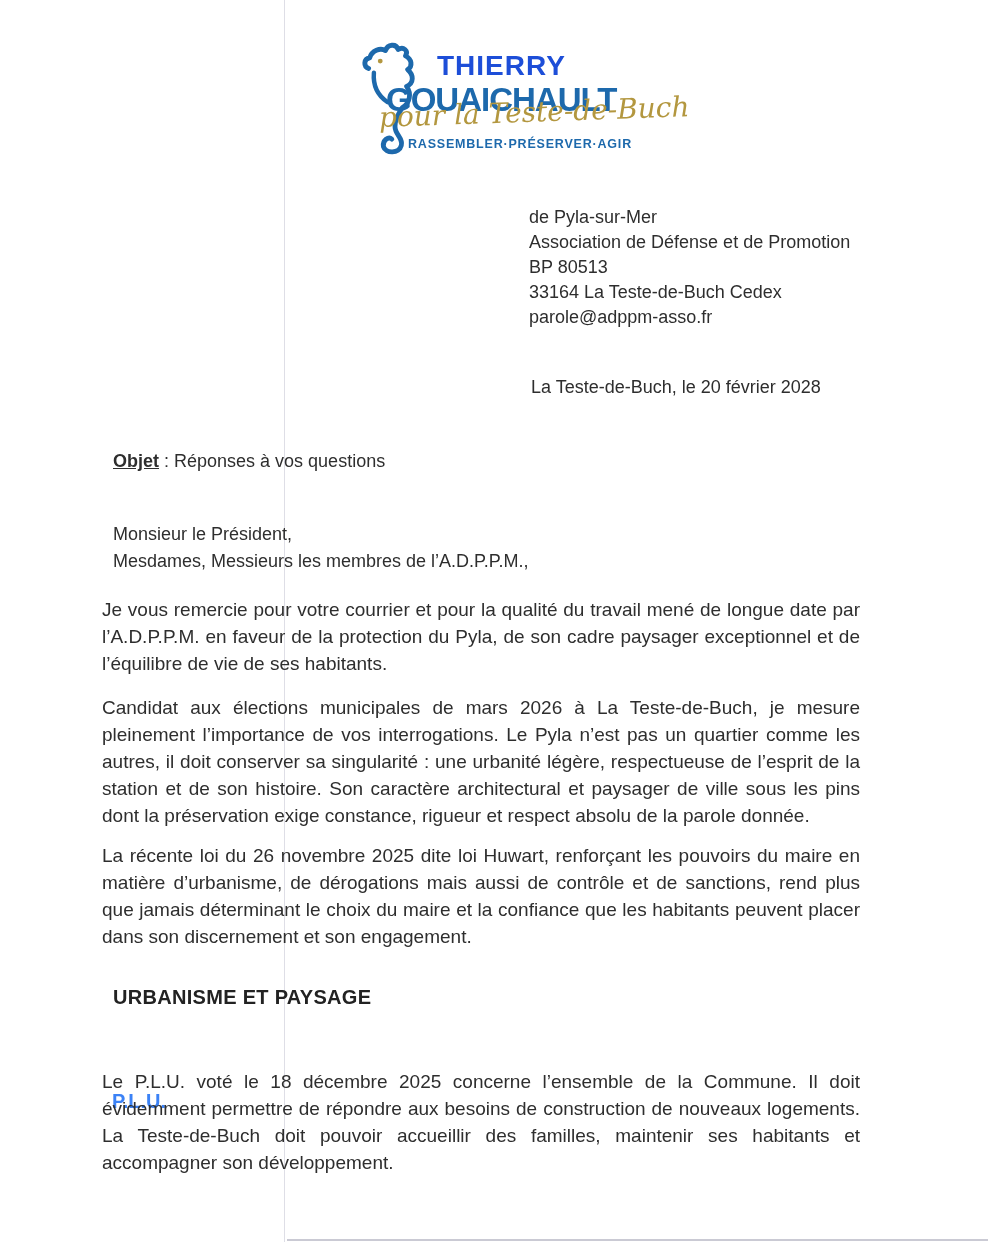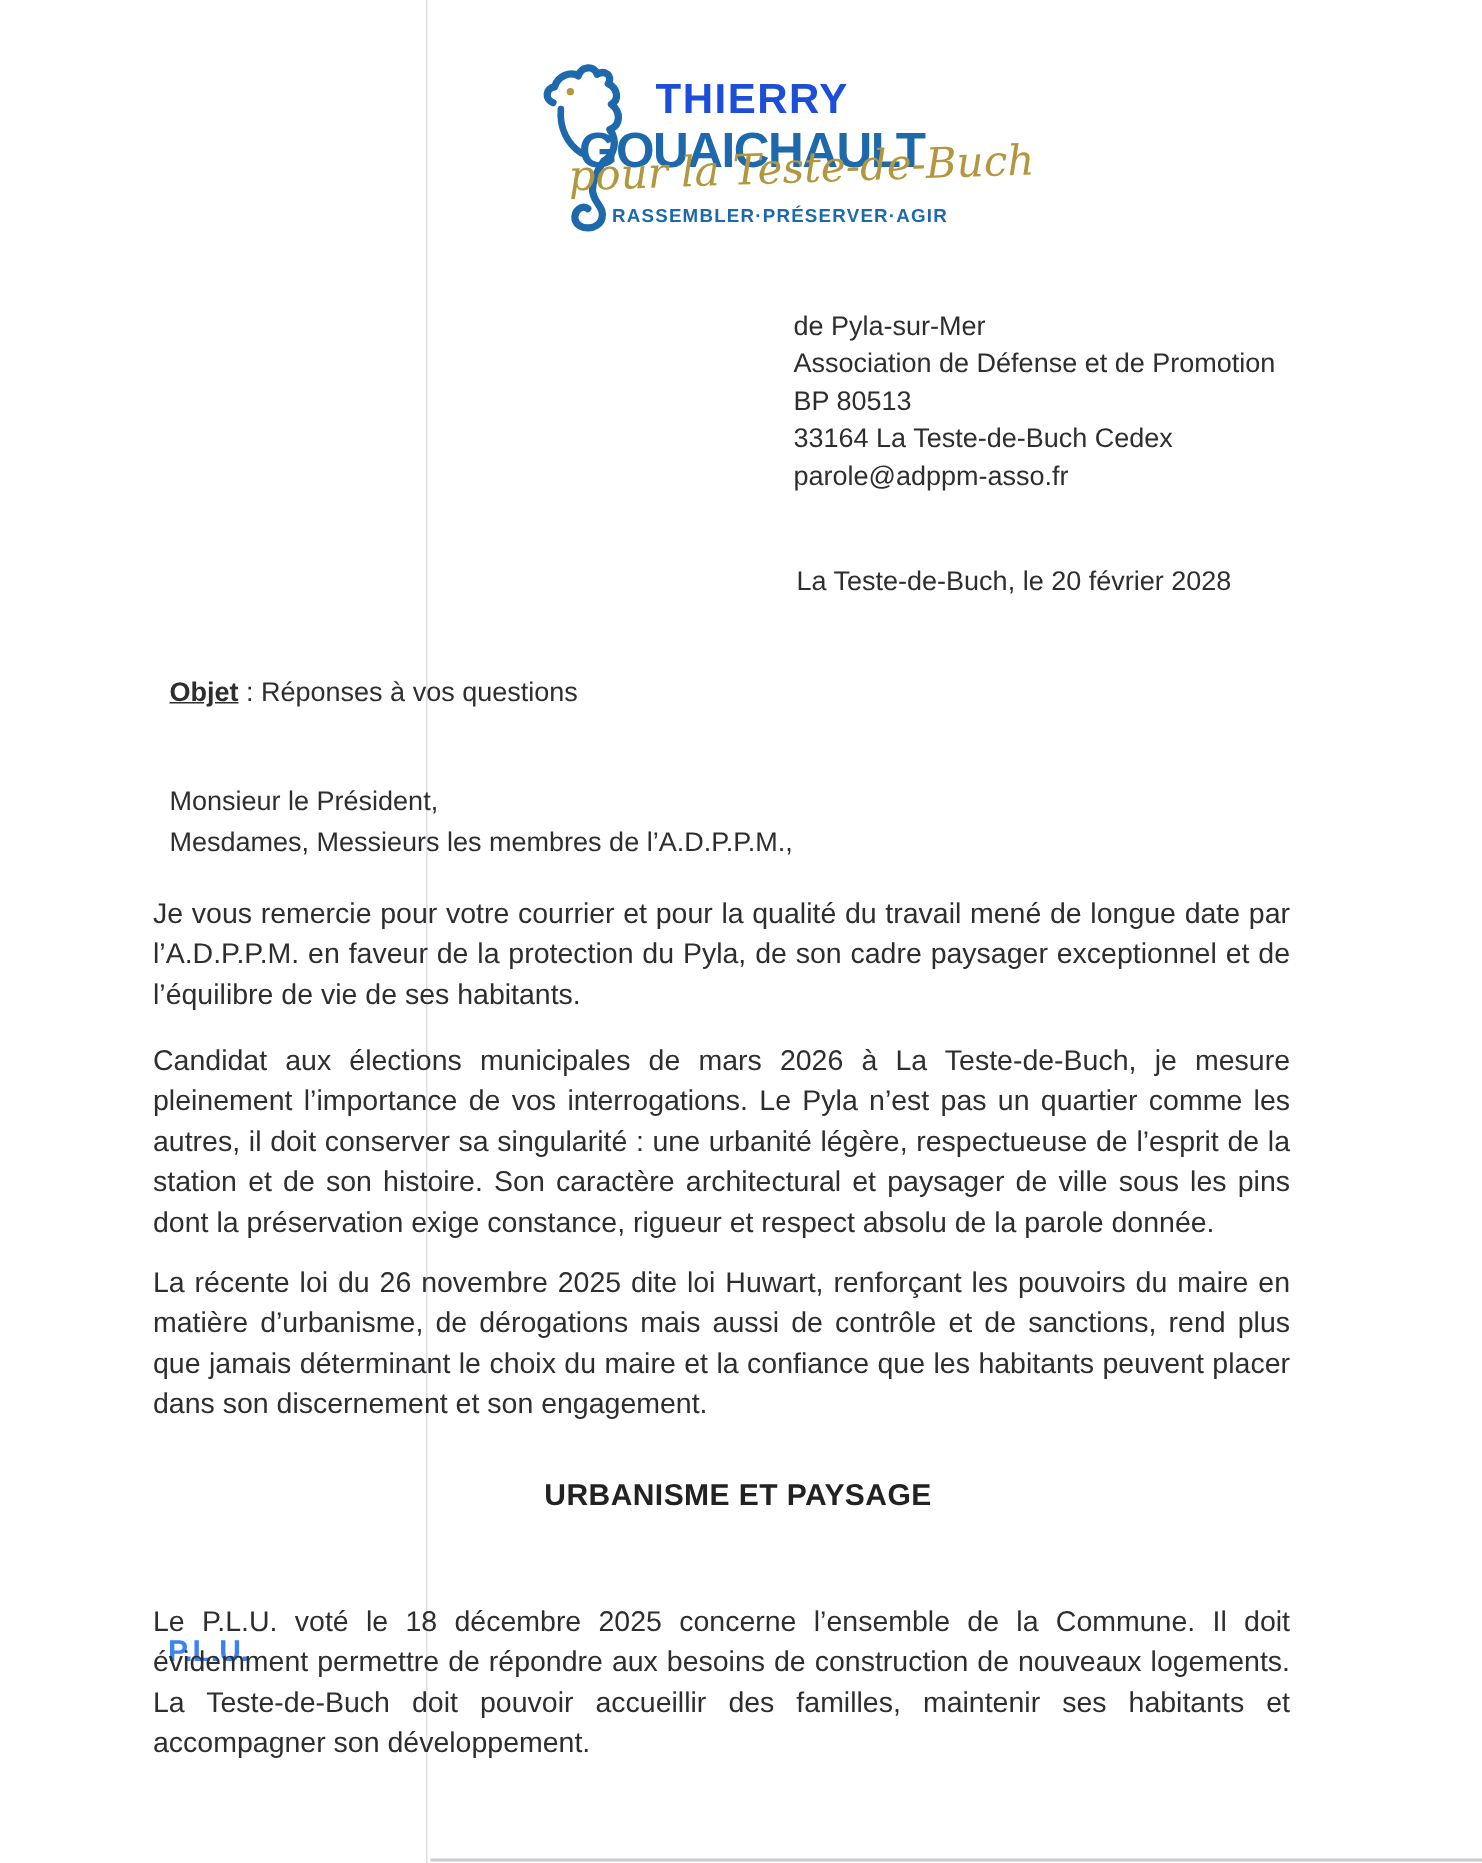--- a/index.html
+++ b/index.html
@@ -28,21 +28,21 @@
   .dateline  { position:absolute; left:531px; top:377px; font-size:18px; }
   .subject   { position:absolute; left:113px; top:451px; font-size:18px; white-space:pre-wrap; }
   .subject-label { font-weight:700; text-decoration:underline; }
   .salutation { position:absolute; left:113px; top:521px; font-size:18px; line-height:27px; }
   .para { position:absolute; left:102px; width:758px; font-size:19px; line-height:27px;
           text-align:justify; }
   .p1 { top:596px; }
   .p2 { top:694px; }
   .p3 { top:842px; }
   .section-heading { position:absolute; left:113px; top:986px; width:758px; margin:0;
-          text-align:center; font-size:20px; font-weight:700; letter-spacing:0.3px; color:#222; }
+          text-align:left; font-size:20px; font-weight:700; letter-spacing:0.3px; color:#222; }
   .subheading { position:absolute; left:112px; top:1090px; font-size:20px; font-weight:700; color:#3b82f6; }
   .p4 { top:1068px; }
 </style>
 </head>
 <body>
 
 <div class="page">
 
   <div class="fold-line"></div>
   <div class="bottom-edge"></div>

